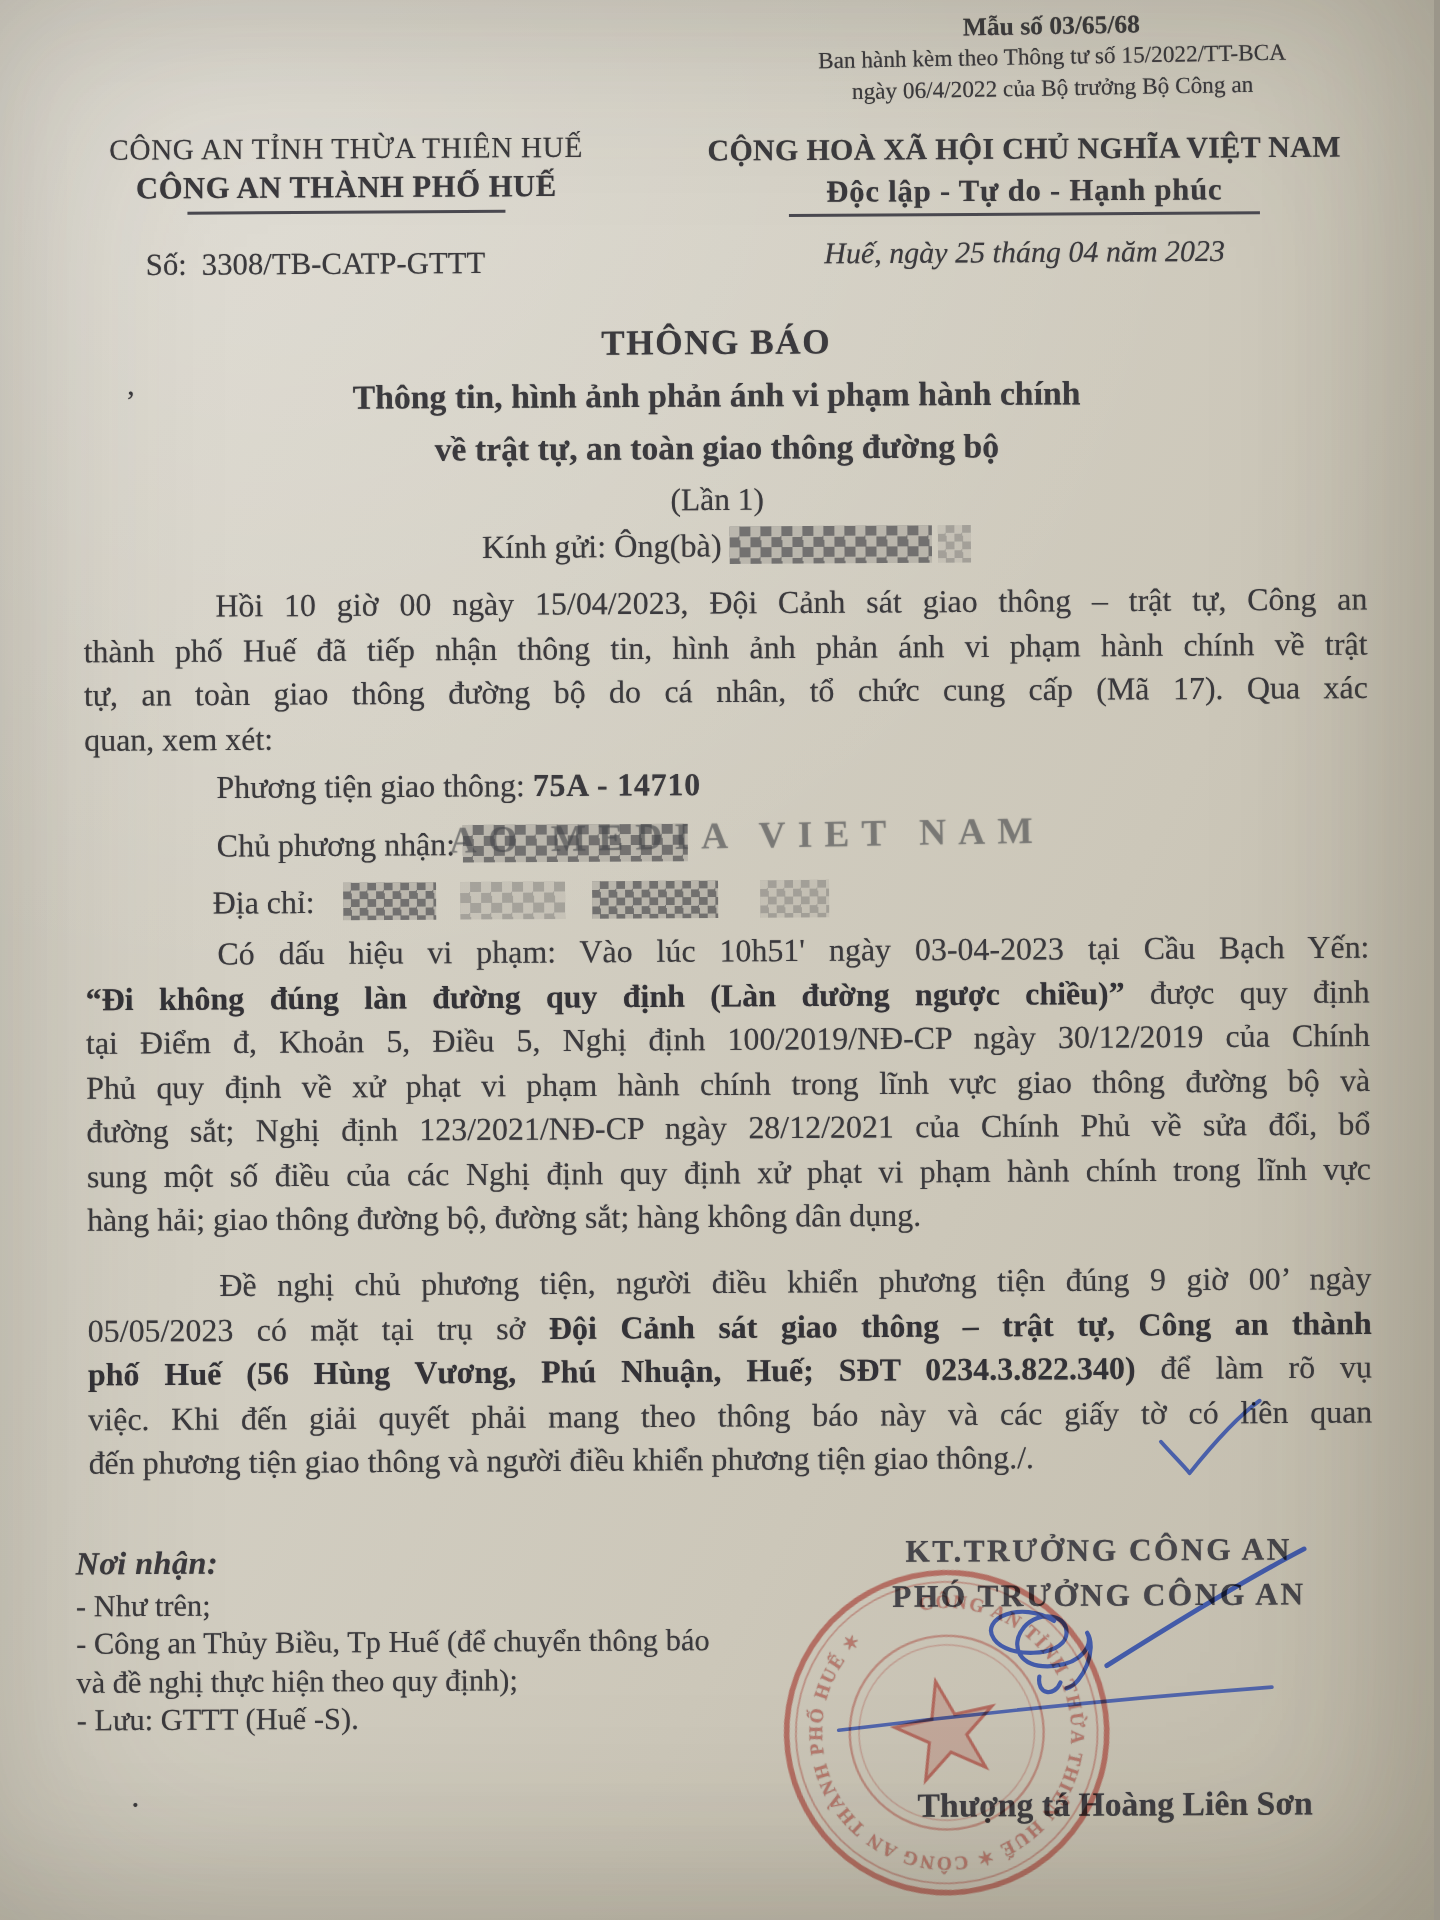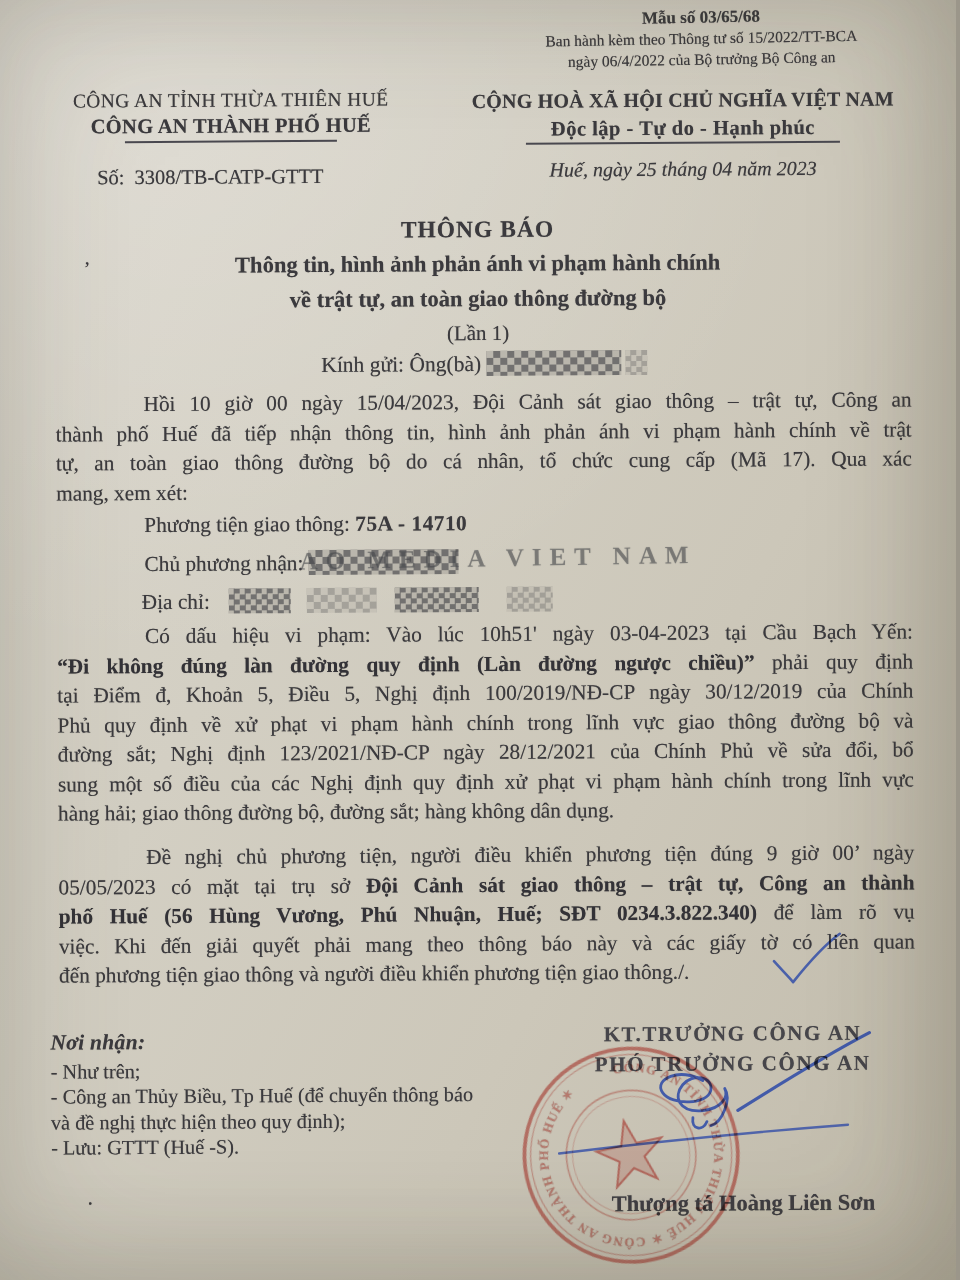--- a/index.html
+++ b/index.html
@@ -112,38 +112,38 @@
   <div class="abs t3 ctr">về trật tự, an toàn giao thông đường bộ</div>
   <div class="abs t4 ctr">(Lần 1)</div>
   <div class="abs salutation">
     <span>Kính gửi: Ông(bà) </span><span class="redact" style="width:135px"></span><span class="redact light sm" style="width:22px;margin-left:4px"></span>
   </div>
 
   <div class="abs para p1">
         <div class="tline indent"><span>Hồi 10 giờ 00 ngày 15/04/2023, Đội Cảnh sát giao thông – trật tự, Công an</span></div>
         <div class="tline"><span>thành phố Huế đã tiếp nhận thông tin, hình ảnh phản ánh vi phạm hành chính về trật</span></div>
         <div class="tline"><span>tự, an toàn giao thông đường bộ do cá nhân, tổ chức cung cấp (Mã 17). Qua xác</span></div>
-        <div class="tline last"><span>mang, xem xét:</span></div>
+        <div class="tline last"><span>quan, xem xét:</span></div>
       </div>
 
   <div class="abs l-vehicle">
     <span>Phương tiện giao thông: </span><b>75A - 14710</b>
   </div>
   <div class="abs l-owner">
     <span>Chủ phương nhận: </span><span class="redact" style="width:150px"></span>
   </div>
   <div class="abs l-address">
     <span>Địa chỉ: </span><span class="redact sm" style="width:62px;margin-left:14px"></span><span class="redact light" style="width:70px;margin-left:16px"></span><span class="redact sm" style="width:84px;margin-left:18px"></span><span class="redact light sm" style="width:46px;margin-left:28px"></span>
   </div>
 
   <div class="abs watermark">AO MEDIA VIET NAM</div>
 
   <div class="abs para p2">
         <div class="tline indent"><span>Có dấu hiệu vi phạm: Vào lúc 10h51' ngày 03-04-2023 tại Cầu Bạch Yến:</span></div>
-        <div class="tline"><b>“Đi không đúng làn đường quy định (Làn đường ngược chiều)”</b><span> phải quy định</span></div>
+        <div class="tline"><b>“Đi không đúng làn đường quy định (Làn đường ngược chiều)”</b><span> được quy định</span></div>
         <div class="tline"><span>tại Điểm đ, Khoản 5, Điều 5, Nghị định 100/2019/NĐ-CP ngày 30/12/2019 của Chính</span></div>
         <div class="tline"><span>Phủ quy định về xử phạt vi phạm hành chính trong lĩnh vực giao thông đường bộ và</span></div>
         <div class="tline"><span>đường sắt; Nghị định 123/2021/NĐ-CP ngày 28/12/2021 của Chính Phủ về sửa đổi, bổ</span></div>
         <div class="tline"><span>sung một số điều của các Nghị định quy định xử phạt vi phạm hành chính trong lĩnh vực</span></div>
         <div class="tline last"><span>hàng hải; giao thông đường bộ, đường sắt; hàng không dân dụng.</span></div>
       </div>
   <div class="abs para p3">
         <div class="tline indent"><span>Đề nghị chủ phương tiện, người điều khiển phương tiện đúng 9 giờ 00’ ngày</span></div>
         <div class="tline"><span>05/05/2023 có mặt tại trụ sở </span><b>Đội Cảnh sát giao thông – trật tự, Công an thành</b></div>
         <div class="tline"><b>phố Huế (56 Hùng Vương, Phú Nhuận, Huế; SĐT 0234.3.822.340)</b><span> để làm rõ vụ</span></div>

